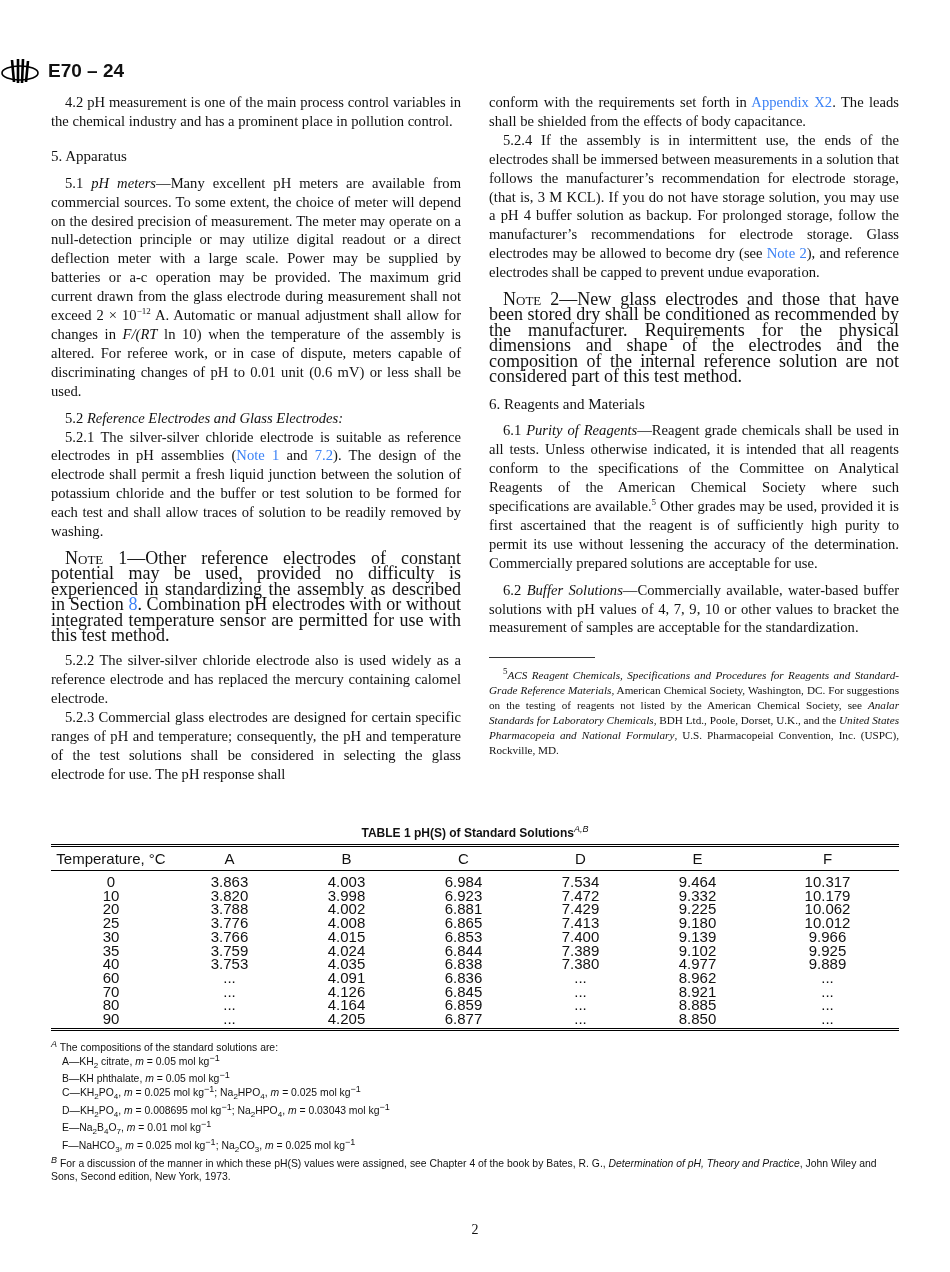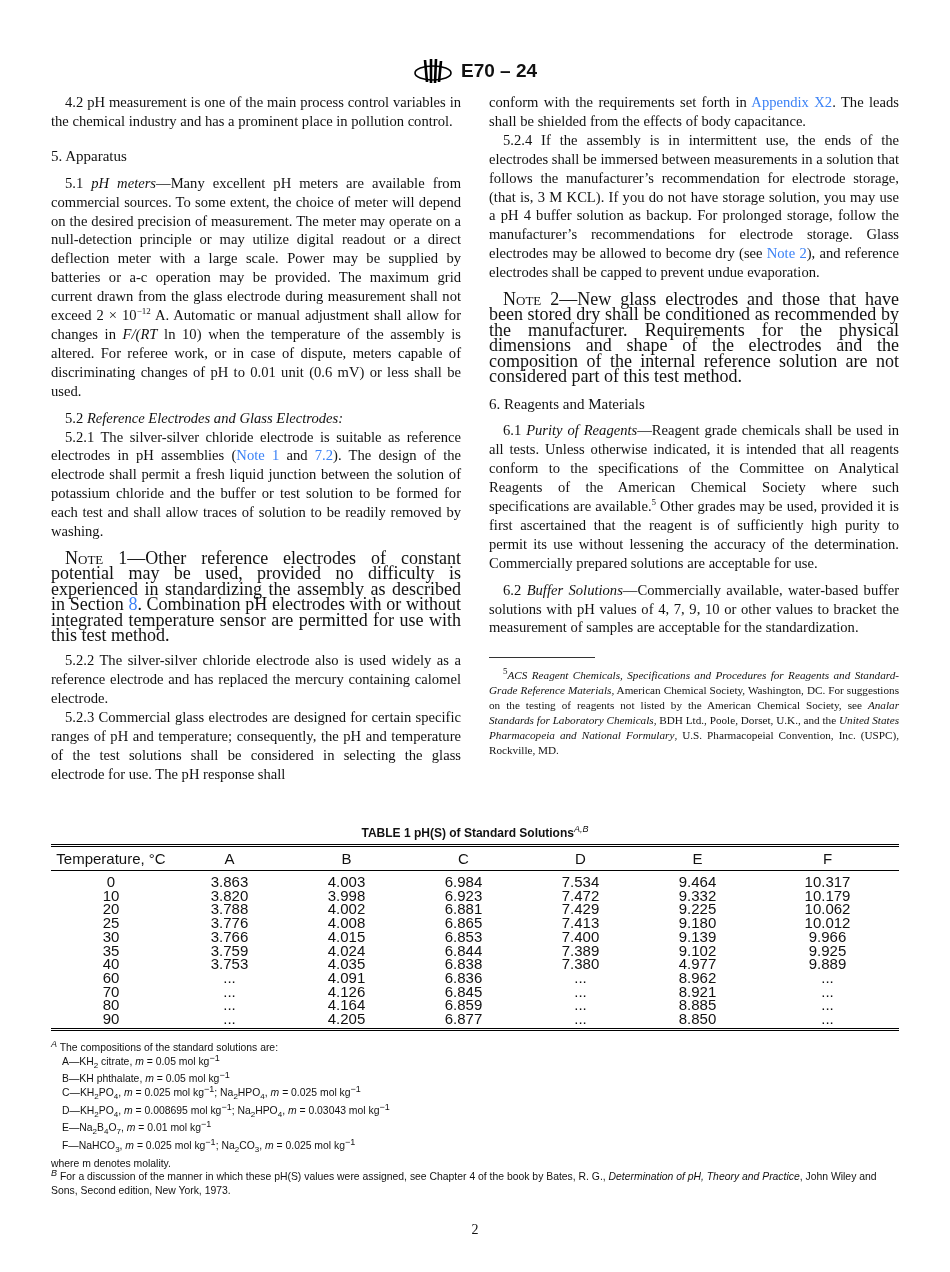--- a/index.html
+++ b/index.html
@@ -1,18 +1,18 @@
 <!DOCTYPE html>
 <html><head>
 <meta charset="utf-8">
 <style>
   html, body { margin:0; padding:0; background:#fff; }
   body { width:950px; height:1272px; position:relative; overflow:hidden;
          font-family:"Liberation Serif", serif; color:#111; }
-  .header { position:absolute; top:56px; left:0; width:950px; text-align:center; }
+  .header { position:absolute; top:56px; left:0; width:950px; text-align:left; }
   .header .logo { display:inline-block; vertical-align:middle; width:40px; height:30px; }
   .header .code { display:inline-block; vertical-align:middle; font-family:"Liberation Sans", sans-serif;
                   font-weight:bold; font-size:19px; margin-left:4px; }
   .col { position:absolute; top:93px; width:410px; font-size:14.6px; line-height:18.9px; text-align:justify; }
   .col.left { left:51px; }
   .col.right { left:489px; }
   p { margin:0; }
   .ind { text-indent:14px; }
   .gap { margin-top:8px; }
   h2 { font-size:15px; font-weight:normal; margin:16px 0 8px 0; }
@@ -189,17 +189,16 @@
 </div>
 
 <div class="tfn">
   <div><sup style="font-style:italic">A</sup><span> The compositions of the standard solutions are:</span></div>
   <div class="sub">A—KH<sub>2</sub> citrate, <i>m</i> = 0.05 mol kg<sup>−1</sup></div>
   <div class="sub">B—KH phthalate, <i>m</i> = 0.05 mol kg<sup>−1</sup></div>
   <div class="sub">C—KH<sub>2</sub>PO<sub>4</sub>, <i>m</i> = 0.025 mol kg<sup>−1</sup>; Na<sub>2</sub>HPO<sub>4</sub>, <i>m</i> = 0.025 mol kg<sup>−1</sup></div>
   <div class="sub">D—KH<sub>2</sub>PO<sub>4</sub>, <i>m</i> = 0.008695 mol kg<sup>−1</sup>; Na<sub>2</sub>HPO<sub>4</sub>, <i>m</i> = 0.03043 mol kg<sup>−1</sup></div>
   <div class="sub">E—Na<sub>2</sub>B<sub>4</sub>O<sub>7</sub>, <i>m</i> = 0.01 mol kg<sup>−1</sup></div>
   <div class="sub">F—NaHCO<sub>3</sub>, <i>m</i> = 0.025 mol kg<sup>−1</sup>; Na<sub>2</sub>CO<sub>3</sub>, <i>m</i> = 0.025 mol kg<sup>−1</sup></div>
-  <div>where m denotes molality.</div>
   <div><sup style="font-style:italic">B</sup><span> For a discussion of the manner in which these pH(S) values were assigned, see Chapter 4 of the book by Bates, R. G., </span><em>Determination of pH, Theory and Practice</em><span>, John Wiley and Sons, Second edition, New York, 1973.</span></div>
 </div>
 
 <div class="page-num">2</div>
 
 </body></html>

